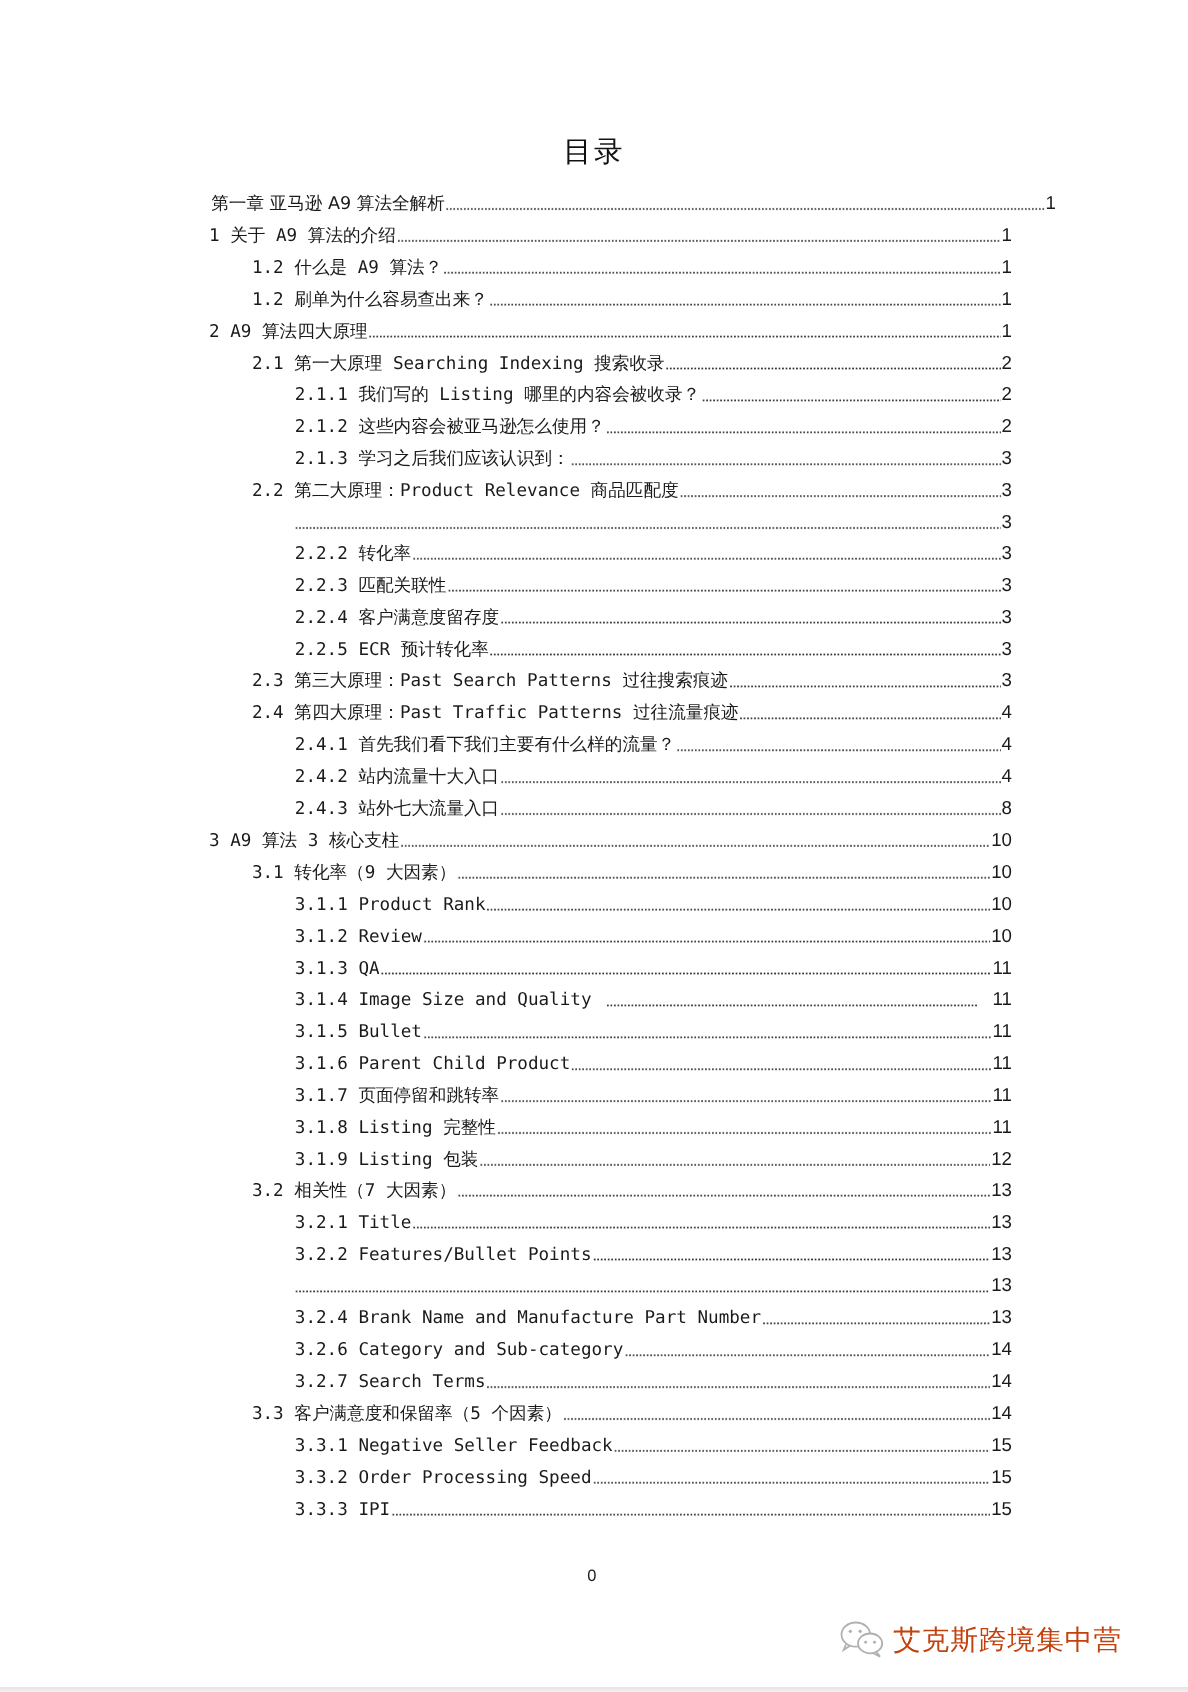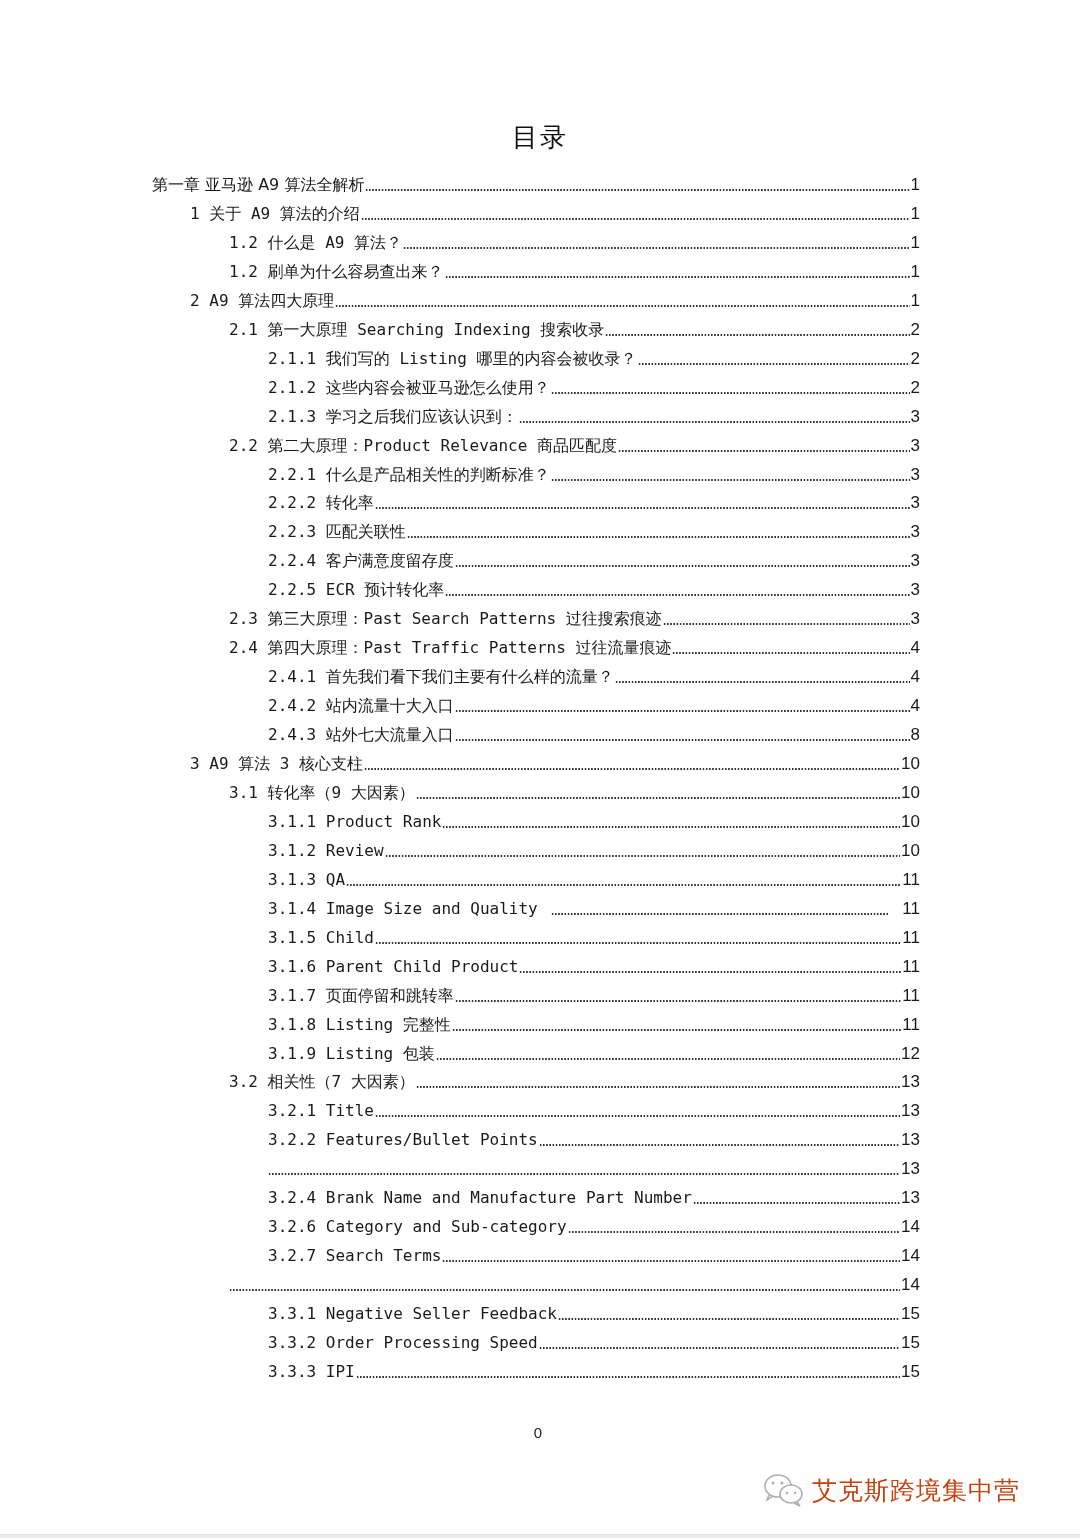--- a/index.html
+++ b/index.html
@@ -45,21 +45,21 @@
     border-top: 1px solid #e0e0e0;
   }
 </style>
 </head>
 <body>
 
 <div class="page">
   <div class="title">目录</div>
 
   <div class="toc" id="toc">
-      <div class="row lvl0" style="top: 0px;">
+      <div class="row lvl0" style="top: 0px; margin-left: 40px;">
         <span class="label">第一章 亚马逊 A9 算法全解析</span>
         <span class="dots"></span>
         <span class="pg">1</span>
       </div>
       <div class="row lvl1" style="top: 28.95px;">
         <span class="label">1 关于 A9 算法的介绍</span>
         <span class="dots"></span>
         <span class="pg">1</span>
       </div>
       <div class="row lvl2" style="top: 57.9px;">
@@ -96,21 +96,20 @@
         <span class="label">2.1.3 学习之后我们应该认识到：</span>
         <span class="dots"></span>
         <span class="pg">3</span>
       </div>
       <div class="row lvl2" style="top: 260.55px;">
         <span class="label">2.2 第二大原理：Product Relevance 商品匹配度</span>
         <span class="dots"></span>
         <span class="pg">3</span>
       </div>
       <div class="row lvl3" style="top: 289.5px;">
-        <span class="label">2.2.1 什么是产品相关性的判断标准？</span>
         <span class="dots"></span>
         <span class="pg">3</span>
       </div>
       <div class="row lvl3" style="top: 318.45px;">
         <span class="label">2.2.2 转化率</span>
         <span class="dots"></span>
         <span class="pg">3</span>
       </div>
       <div class="row lvl3" style="top: 347.4px;">
         <span class="label">2.2.3 匹配关联性</span>
@@ -176,21 +175,21 @@
         <span class="label">3.1.3 QA</span>
         <span class="dots"></span>
         <span class="pg">11</span>
       </div>
       <div class="row lvl3" style="top: 723.75px; gap: 12px;">
         <span class="label">3.1.4 Image Size and Quality</span>
         <span class="dots"></span>
         <span class="pg">11</span>
       </div>
       <div class="row lvl3" style="top: 752.7px;">
-        <span class="label">3.1.5 Child</span>
+        <span class="label">3.1.5 Bullet</span>
         <span class="dots"></span>
         <span class="pg">11</span>
       </div>
       <div class="row lvl3" style="top: 781.65px;">
         <span class="label">3.1.6 Parent Child Product</span>
         <span class="dots"></span>
         <span class="pg">11</span>
       </div>
       <div class="row lvl3" style="top: 810.6px;">
         <span class="label">3.1.7 页面停留和跳转率</span>
@@ -235,20 +234,21 @@
         <span class="label">3.2.6 Category and Sub-category</span>
         <span class="dots"></span>
         <span class="pg">14</span>
       </div>
       <div class="row lvl3" style="top: 1071.15px;">
         <span class="label">3.2.7 Search Terms</span>
         <span class="dots"></span>
         <span class="pg">14</span>
       </div>
       <div class="row lvl2" style="top: 1100.1px;">
+        <span class="label">3.3 客户满意度和保留率（5 个因素）</span>
         <span class="dots"></span>
         <span class="pg">14</span>
       </div>
       <div class="row lvl3" style="top: 1129.05px;">
         <span class="label">3.3.1 Negative Seller Feedback</span>
         <span class="dots"></span>
         <span class="pg">15</span>
       </div>
       <div class="row lvl3" style="top: 1158px;">
         <span class="label">3.3.2 Order Processing Speed</span>

